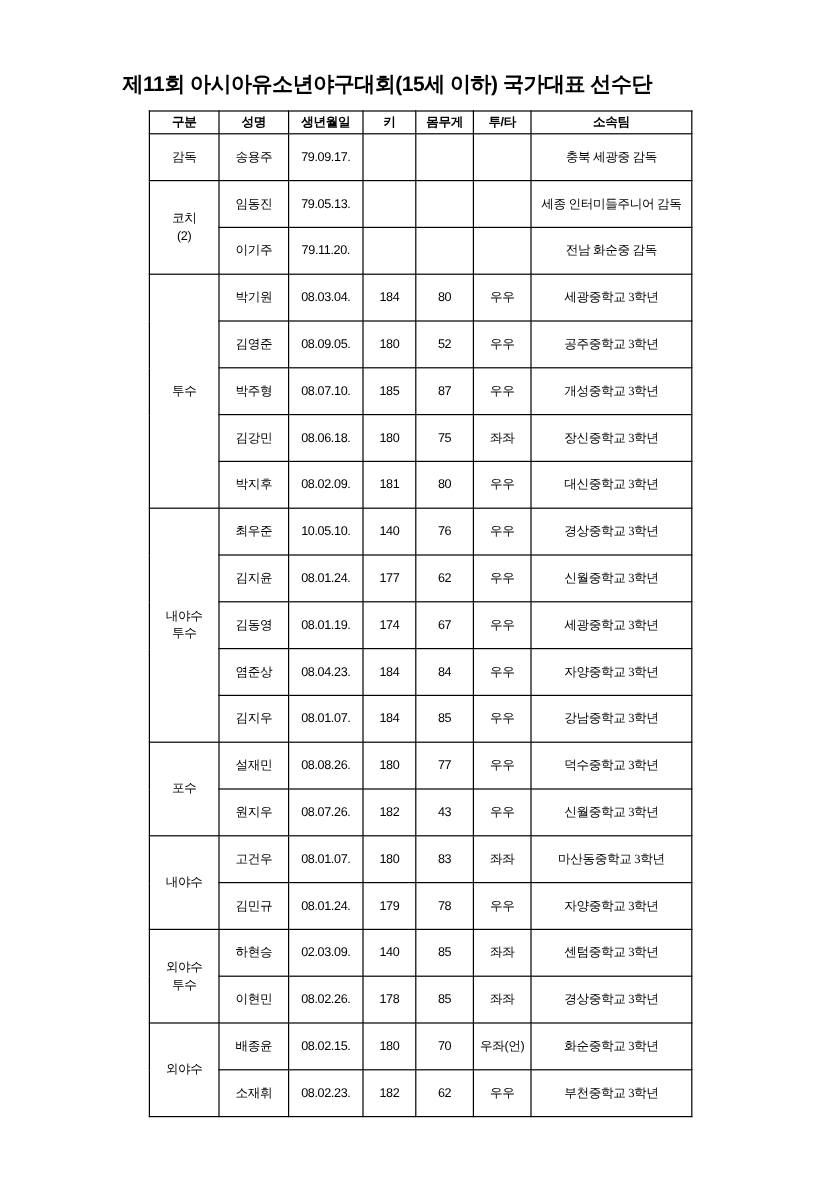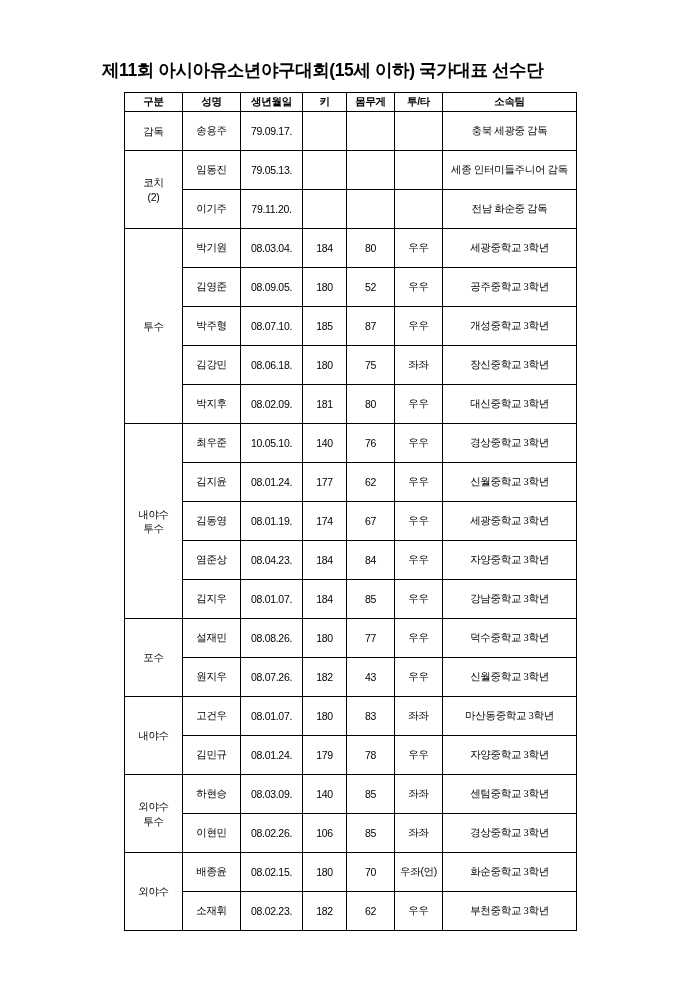--- a/index.html
+++ b/index.html
@@ -236,30 +236,30 @@
           <td>김민규</td>
           <td>08.01.24.</td>
           <td>179</td>
           <td>78</td>
           <td>우우</td>
           <td class="team-cell">자양중학교 3학년</td>
         </tr>
         <tr>
           <td class="group-cell" rowspan="2">외야수<br>투수</td>
           <td>하현승</td>
-          <td>08.03.09.</td>
+          <td>02.03.09.</td>
           <td>140</td>
           <td>85</td>
           <td>좌좌</td>
           <td class="team-cell">센텀중학교 3학년</td>
         </tr>
         <tr>
           <td>이현민</td>
           <td>08.02.26.</td>
-          <td>106</td>
+          <td>178</td>
           <td>85</td>
           <td>좌좌</td>
           <td class="team-cell">경상중학교 3학년</td>
         </tr>
         <tr>
           <td class="group-cell" rowspan="2">외야수</td>
           <td>배종윤</td>
           <td>08.02.15.</td>
           <td>180</td>
           <td>70</td>

